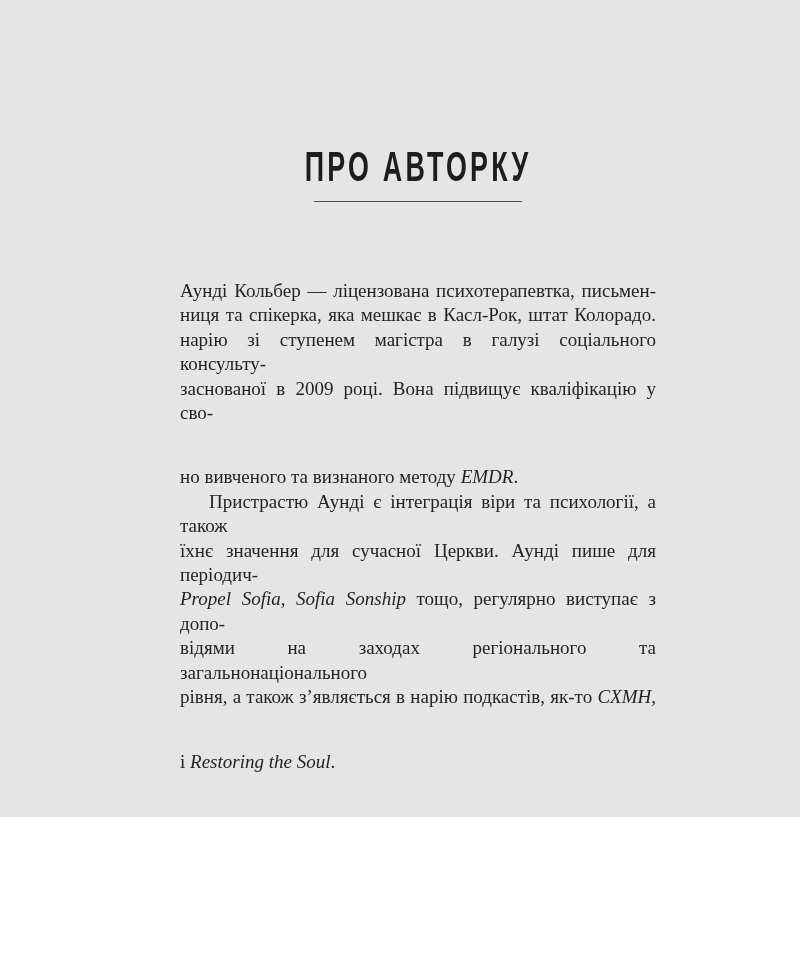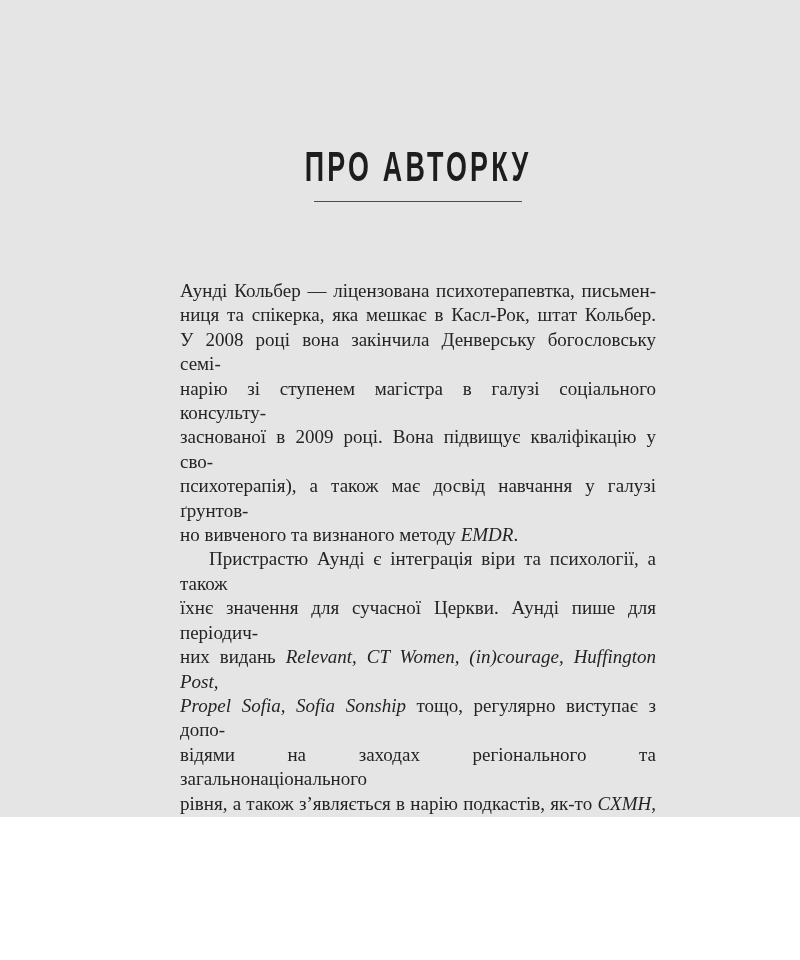--- a/index.html
+++ b/index.html
@@ -46,21 +46,21 @@
     width: 476px;
     font-size: 19px;
     line-height: 24.4px;
     color: #242424;
   }
   .line {
     text-align: justify;
     text-align-last: justify;
     white-space: normal;
   }
-  .line.last { text-align-last: left; }
+  .line.last { text-align-last: left; margin-top: 40px; }
   .line.indent { text-indent: 29px; }
   .it { font-style: italic; }
   .footer {
     position: absolute;
     left: 180px; top: 858px;
     width: 476px;
     text-align: center;
   }
   .page-number {
     font-family: "Liberation Sans", sans-serif;
@@ -75,29 +75,26 @@
 
 <div class="page">
 
   <header class="title-wrap">
     <h1 class="page-title">ПРО АВТОРКУ</h1>
     <div class="title-rule"></div>
   </header>
 
   <main class="body-text">
       <div class="line"><span>Аунді Кольбер — ліцензована психотерапевтка, письмен-</span></div>
-      <div class="line"><span>ниця та спікерка, яка мешкає в Касл-Рок, штат Кольбер.</span></div>
-      <div class="line"><span>У 2008 році вона закінчила Денверську богословську семі-</span></div>
+      <div class="line"><span>ниця та спікерка, яка мешкає в Касл-Рок, штат Колорадо.</span></div>
       <div class="line"><span>нарію зі ступенем магістра в галузі соціального консульту-</span></div>
       <div class="line"><span>заснованої в 2009 році. Вона підвищує кваліфікацію у сво-</span></div>
-      <div class="line"><span>психотерапія), а також має досвід навчання у галузі ґрунтов-</span></div>
       <div class="line last"><span>но вивченого та визнаного методу </span><span class="it">EMDR</span><span>.</span></div>
       <div class="line indent"><span>Пристрастю Аунді є інтеграція віри та психології, а також</span></div>
       <div class="line"><span>їхнє значення для сучасної Церкви. Аунді пише для періодич-</span></div>
-      <div class="line"><span>них видань </span><span class="it">Relevant, CT Women, (in)courage, Huffington Post,</span></div>
       <div class="line"><span class="it">Propel Sofia, Sofia Sonship</span><span> тощо, регулярно виступає з допо-</span></div>
       <div class="line"><span>відями на заходах регіонального та загальнонаціонального</span></div>
       <div class="line"><span>рівня, а також з’являється в нарію подкастів, як-то </span><span class="it">CXMH,</span></div>
       <div class="line last"><span>і </span><span class="it">Restoring the Soul</span><span>.</span></div>
     </main>
 
   <footer class="footer">
     <span class="page-number">262</span>
   </footer>
 

